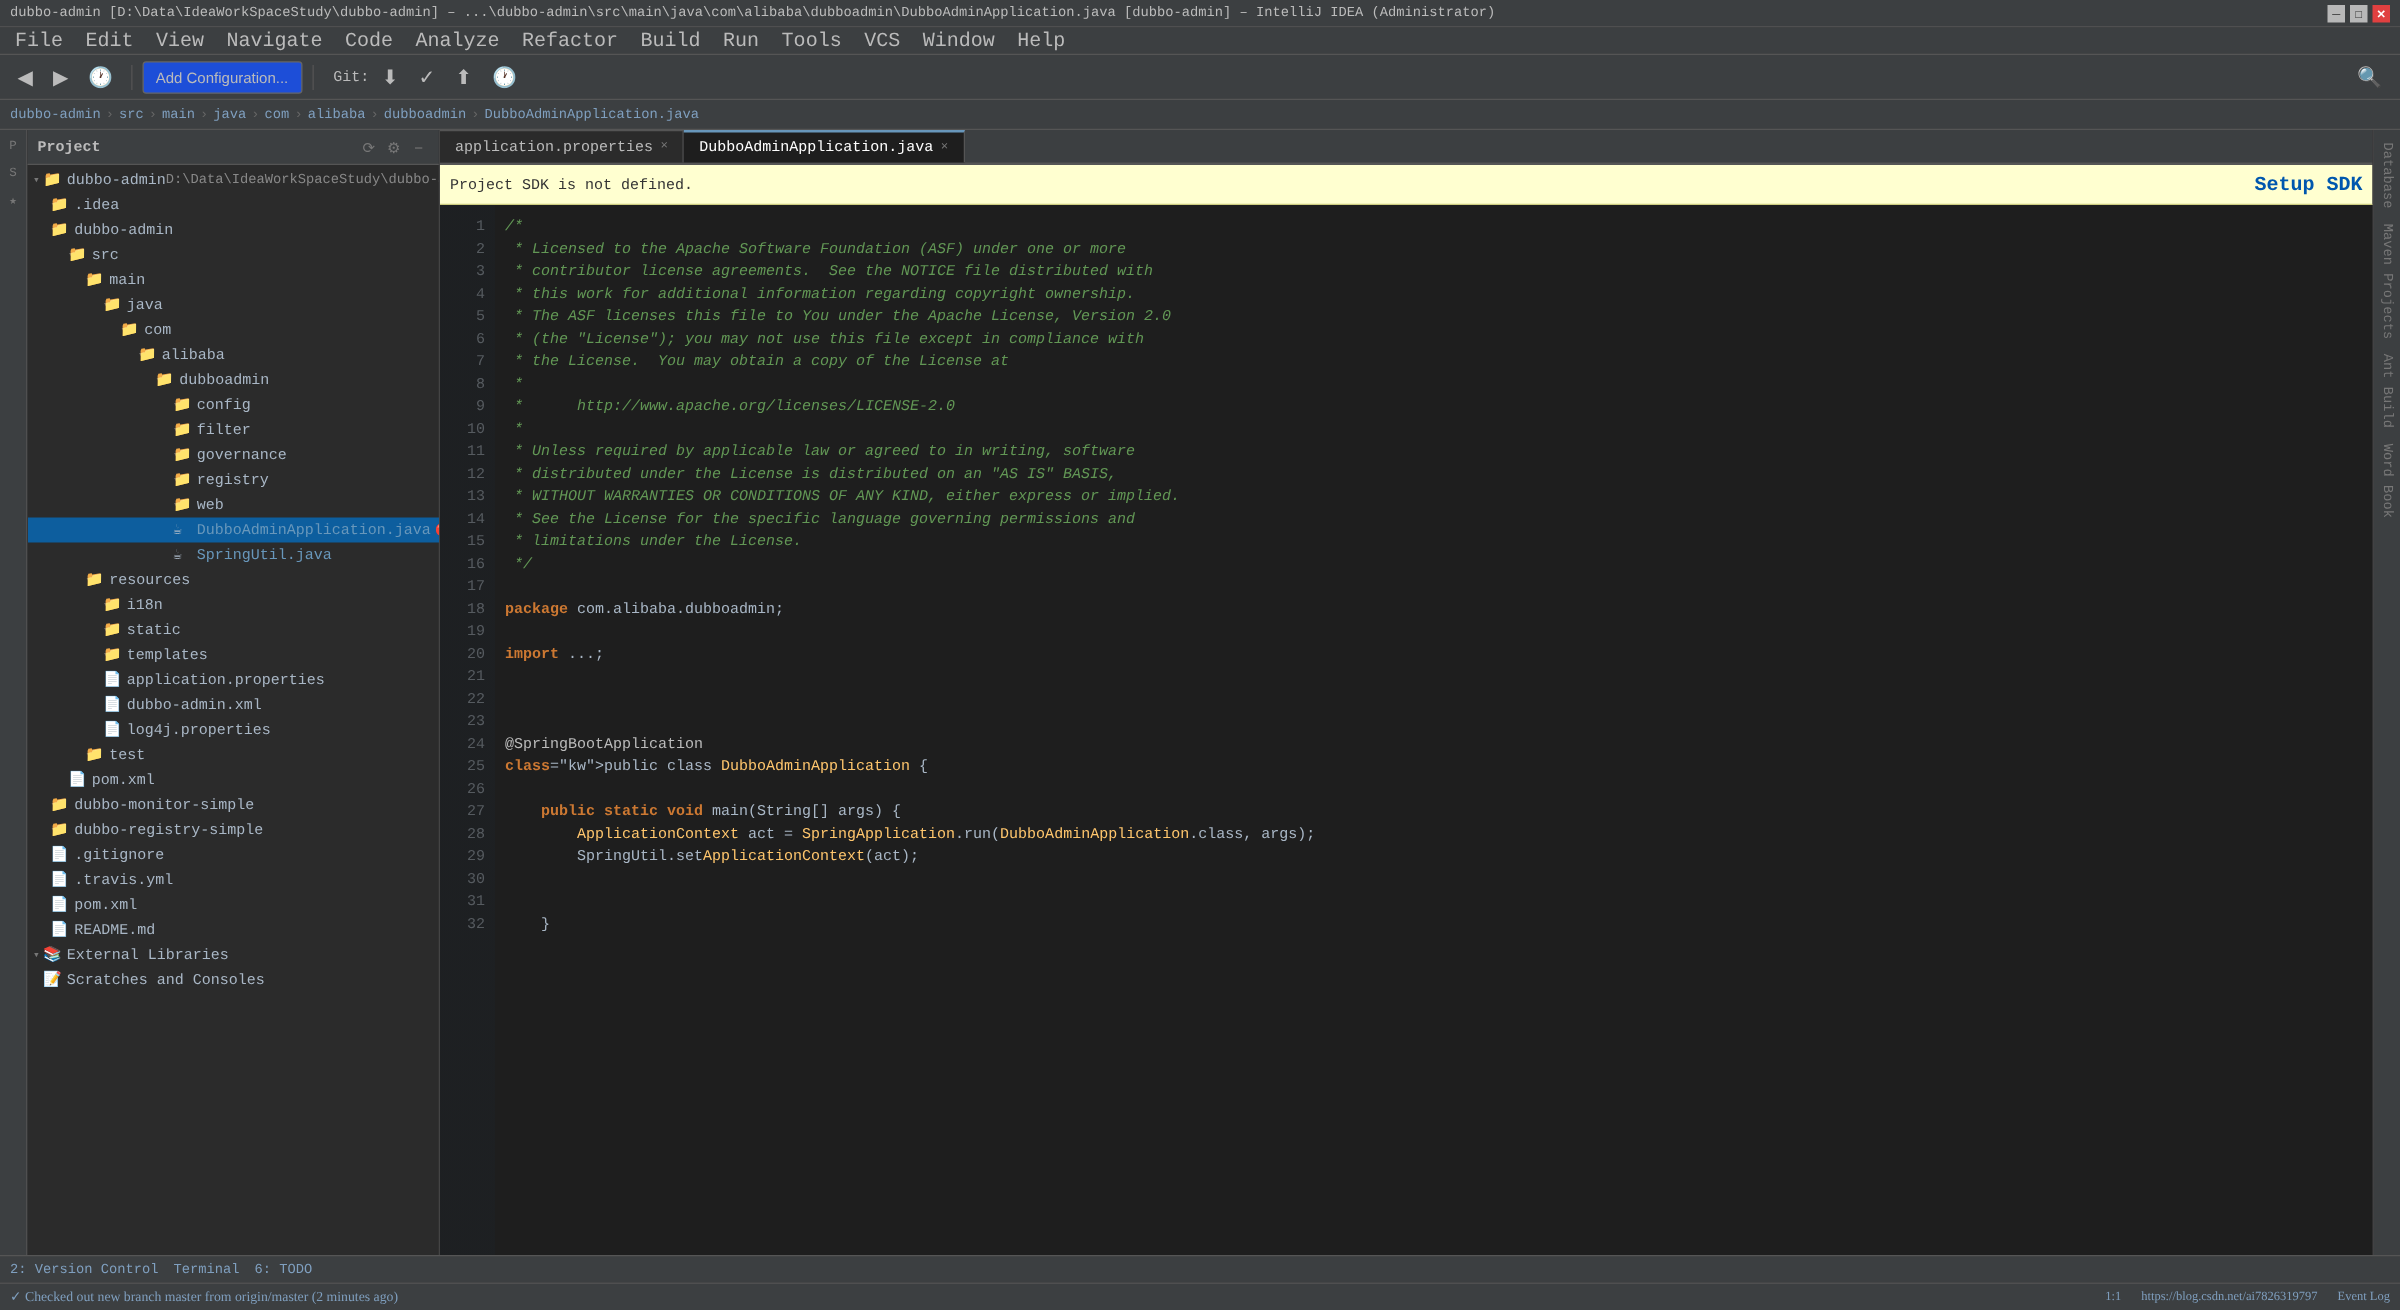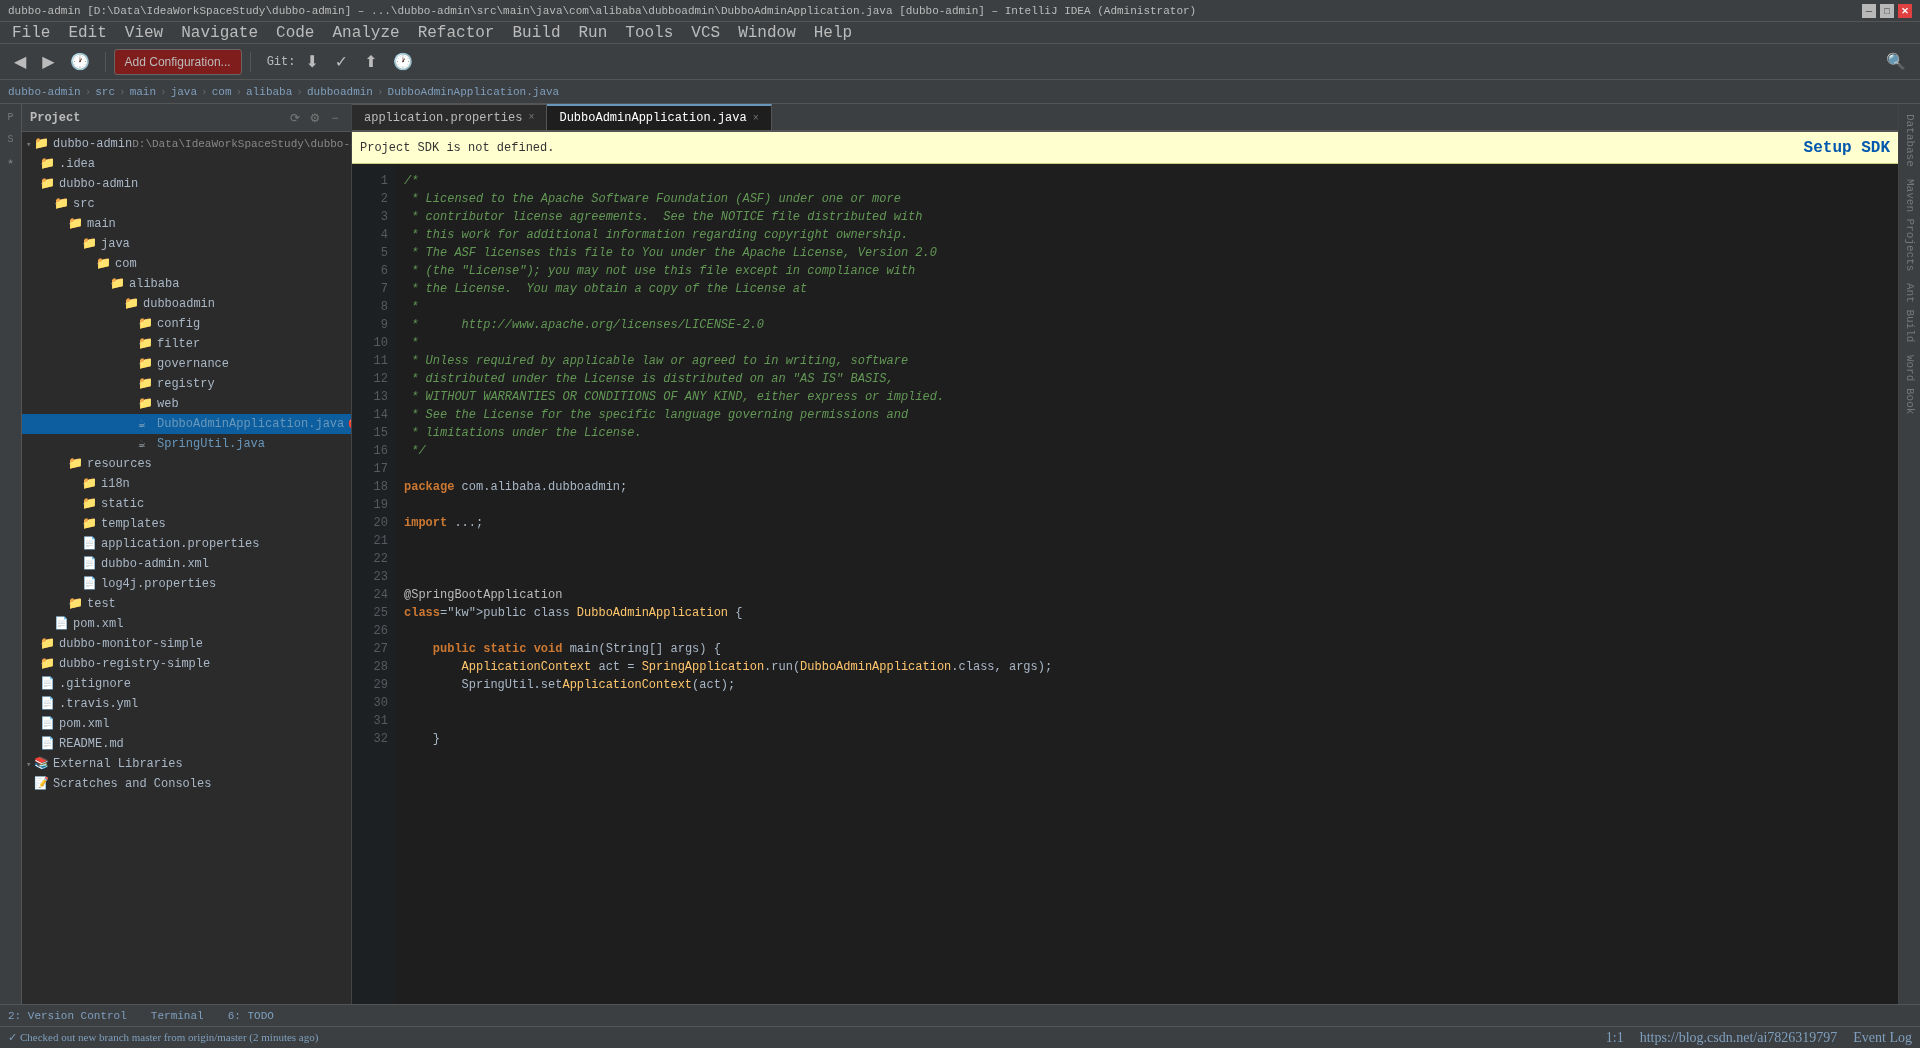--- a/index.html
+++ b/index.html
@@ -86,21 +86,21 @@
       align-items: center;
       border-radius: 3px;
     }
     .toolbar-separator {
       width: 1px;
       height: 20px;
       background: #555;
       margin: 0 4px;
     }
     #add-config-btn {
-      background: #7f1d1d;
+      background: #1d4ed8;
       border: 1px solid #666;
       border-radius: 3px;
       padding: 2px 10px;
       color: #bbb;
       cursor: pointer;
       font-size: 12px;
       height: 26px;
     }
     #git-label {
       color: #bbb;
@@ -339,21 +339,21 @@
     }
 
     
     #bottom-toolbar {
       height: 22px;
       background: #3c3f41;
       display: flex;
       align-items: center;
       padding: 0 8px;
       border-top: 1px solid #555;
-      gap: 24px;
+      gap: 12px;
     }
     .bottom-btn {
       font-size: 11px;
       color: #7f9fbf;
       cursor: pointer;
       display: flex;
       align-items: center;
       gap: 4px;
     }
 
@@ -365,21 +365,21 @@
       align-items: center;
       padding: 0 8px;
       justify-content: space-between;
       border-top: 1px solid #555;
       font-family: Liberation Serif, serif;
     }
     #status-left { font-size: 11px; color: #7f9fbf; }
     #status-right {
       display: flex;
       gap: 16px;
-      font-size: 14px;
+      font-size: 10px;
       color: #7f9fbf;
     }
 
     
     #bg-overlay {
       position: absolute;
       top: 0;
       left: 0;
       right: 0;
       bottom: 0;

